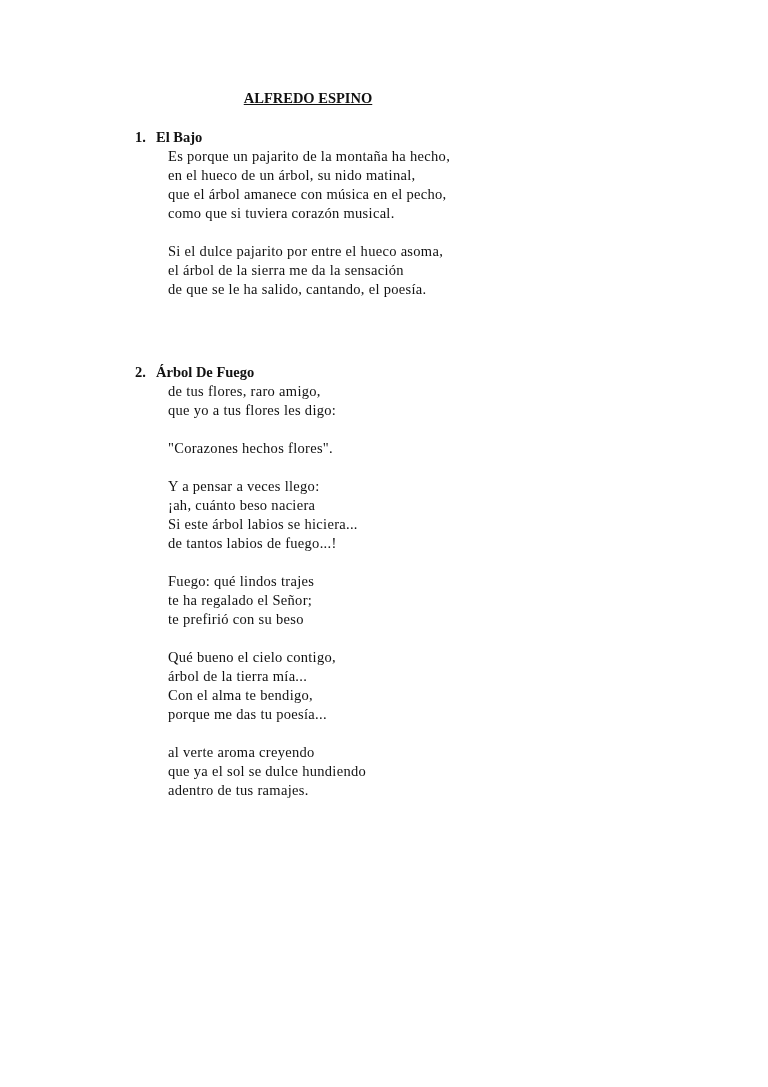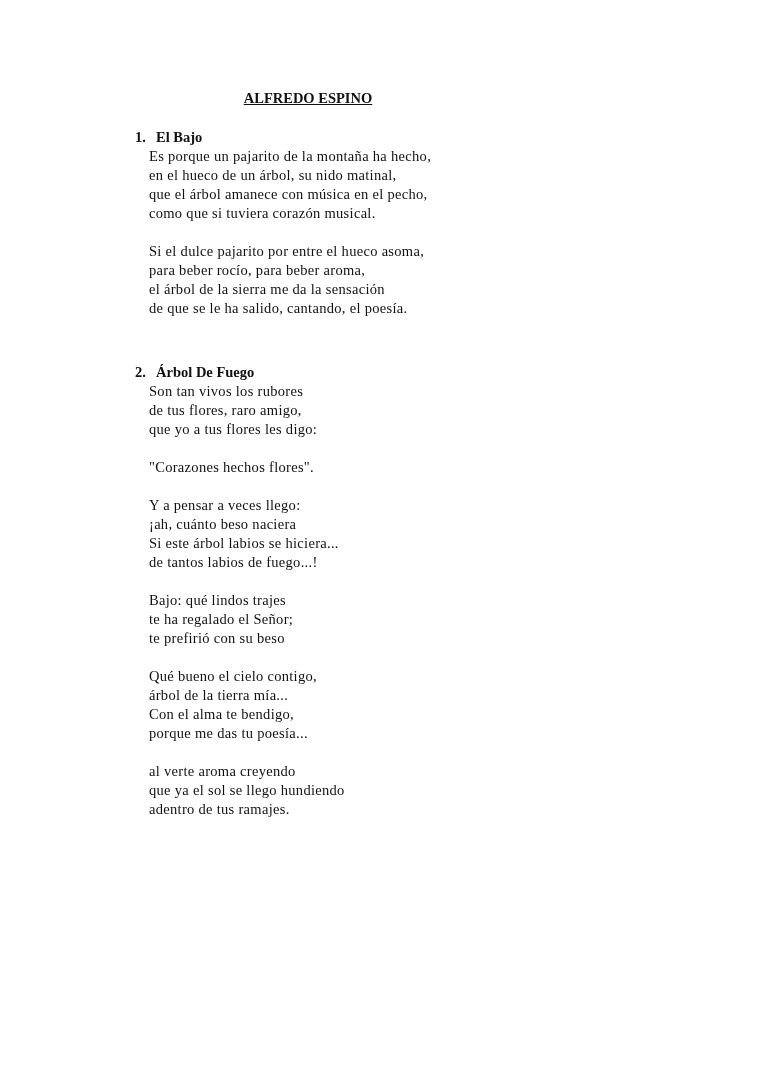--- a/index.html
+++ b/index.html
@@ -7,21 +7,21 @@
            font-family: "DejaVu Serif", "Liberation Serif", serif; color: #111; }
     .page { position: absolute; left: 0; top: 0; width: 768px; height: 1087px; }
     .title { position: absolute; top: 90px; left: 0; width: 608px; text-align: center;
              font-weight: bold; font-size: 13px; text-decoration: underline; padding-left: 8px; box-sizing: border-box;
              font-family: "Liberation Serif", serif; font-size: 14.5px; }
     .poem { position: absolute; left: 135px; width: 420px; }
     .poem-head { display: flex; font-weight: bold; font-size: 14.5px; line-height: 19px;
                  font-family: "Liberation Serif", serif; }
     .num { width: 21px; }
     .ptitle { }
-    .stanza { margin-left: 14px; }
+    .stanza { margin-left: 33px; }
     .line { font-size: 14.5px; line-height: 19px; white-space: nowrap;
             font-family: "Liberation Serif", serif; letter-spacing: 0.3px; }
     .gap { height: 19px; }
   </style>
 </head>
 <body>
 
 <div class="page">
   <div class="title">ALFREDO ESPINO</div>
 
@@ -33,63 +33,61 @@
     <div class="stanzas">
         <div class="stanza">
           <div class="line">Es porque un pajarito de la montaña ha hecho,</div>
           <div class="line">en el hueco de un árbol, su nido matinal,</div>
           <div class="line">que el árbol amanece con música en el pecho,</div>
           <div class="line">como que si tuviera corazón musical.</div>
         </div>
         <div class="gap"></div>
         <div class="stanza">
           <div class="line">Si el dulce pajarito por entre el hueco asoma,</div>
-          <div class="line">para beber rocío, para beber aroma,</div>
           <div class="line">el árbol de la sierra me da la sensación</div>
           <div class="line">de que se le ha salido, cantando, el poesía.</div>
         </div>
       </div>
   </div>
 
   <div class="poem" id="poem-1" style="top:363px;">
     <div class="poem-head">
       <span class="num">2.</span>
       <span class="ptitle">Árbol De Fuego</span>
     </div>
     <div class="stanzas">
         <div class="stanza">
-          <div class="line">Son tan vivos los rubores</div>
           <div class="line">de tus flores, raro amigo,</div>
           <div class="line">que yo a tus flores les digo:</div>
         </div>
         <div class="gap"></div>
         <div class="stanza">
           <div class="line">"Corazones hechos flores".</div>
         </div>
         <div class="gap"></div>
         <div class="stanza">
           <div class="line">Y a pensar a veces llego:</div>
           <div class="line">¡ah, cuánto beso naciera</div>
           <div class="line">Si este árbol labios se hiciera...</div>
           <div class="line">de tantos labios de fuego...!</div>
         </div>
         <div class="gap"></div>
         <div class="stanza">
-          <div class="line">Bajo: qué lindos trajes</div>
+          <div class="line">Fuego: qué lindos trajes</div>
           <div class="line">te ha regalado el Señor;</div>
           <div class="line">te prefirió con su beso</div>
         </div>
         <div class="gap"></div>
         <div class="stanza">
           <div class="line">Qué bueno el cielo contigo,</div>
           <div class="line">árbol de la tierra mía...</div>
           <div class="line">Con el alma te bendigo,</div>
           <div class="line">porque me das tu poesía...</div>
         </div>
         <div class="gap"></div>
         <div class="stanza">
           <div class="line">al verte aroma creyendo</div>
-          <div class="line">que ya el sol se llego hundiendo</div>
+          <div class="line">que ya el sol se dulce hundiendo</div>
           <div class="line">adentro de tus ramajes.</div>
         </div>
       </div>
   </div>
 </div>
 
 </body></html>

